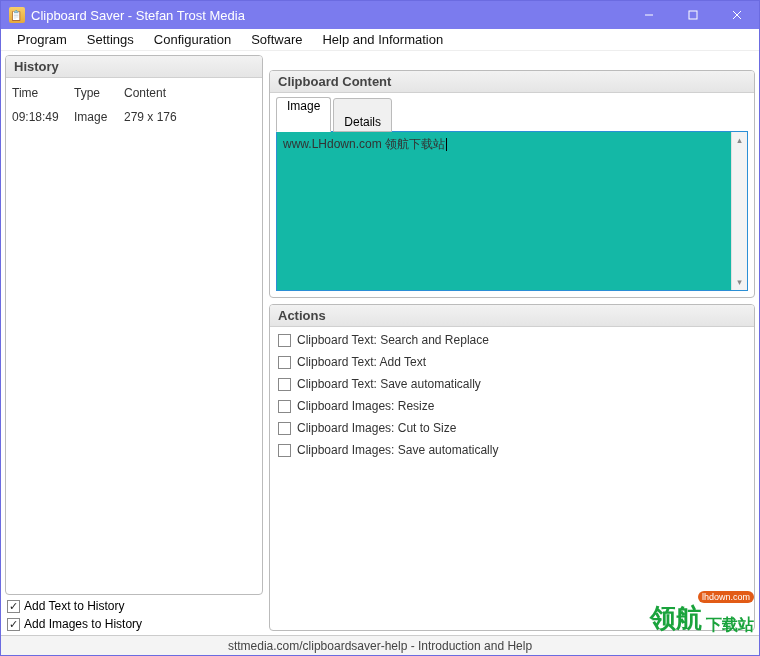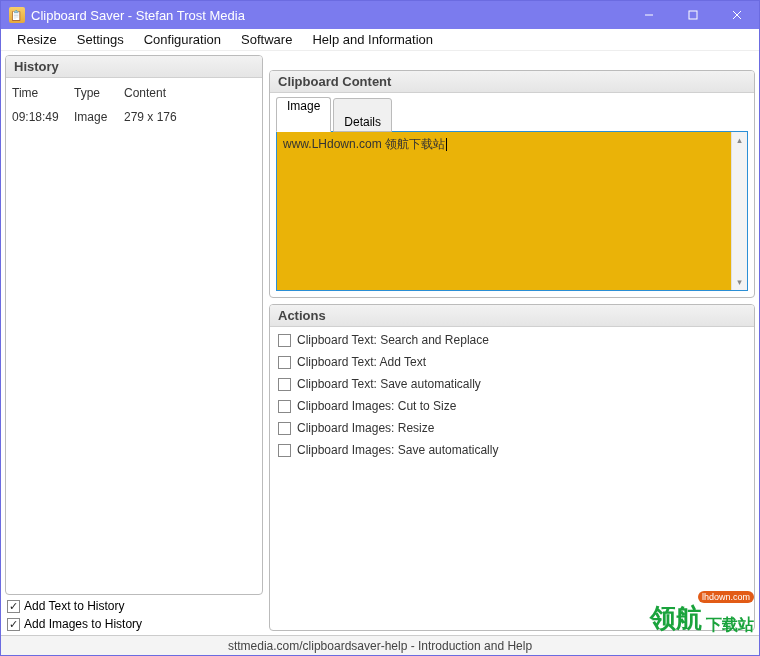--- a/index.html
+++ b/index.html
@@ -157,21 +157,21 @@
     margin-top: 1px;
     padding-top: 16px;
   }
   .textarea-wrap {
     flex: 1;
     border: 1px solid #2b8fd6;
     position: relative;
     padding: 4px 12px 4px 6px;
     font-size: 12px;
     color: #333;
-    background: #eab308;
+    background: #14b8a6;
     overflow: hidden;
   }
   .textarea-wrap .scrollbar {
     position: absolute;
     right: 0; top: 0; bottom: 0;
     width: 16px;
     background: #f3f3f3;
     border-left: 1px solid #e0e0e0;
   }
   .textarea-wrap .scrollbar .arrow {
@@ -258,21 +258,21 @@
   </div>
   <div class="winbtn">
     <svg width="10" height="10">
         <line x1="1" y1="1" x2="9" y2="9"></line>
         <line x1="9" y1="1" x2="1" y2="9"></line>
       </svg>
   </div>
 </div>
 
 <div class="menubar">
-  <div class="menuitem">Resize</div>
+  <div class="menuitem">Program</div>
   <div class="menuitem">Settings</div>
   <div class="menuitem">Configuration</div>
   <div class="menuitem">Software</div>
   <div class="menuitem">Help and Information</div>
 </div>
 
 <div class="main">
 
   <div class="leftcol">
     <div class="panel history-panel">
@@ -328,25 +328,25 @@
         <div class="action-row">
           <span class="chk"></span>
           <span>Clipboard Text: Add Text</span>
         </div>
         <div class="action-row">
           <span class="chk"></span>
           <span>Clipboard Text: Save automatically</span>
         </div>
         <div class="action-row">
           <span class="chk"></span>
+          <span>Clipboard Images: Resize</span>
+        </div>
+        <div class="action-row">
+          <span class="chk"></span>
           <span>Clipboard Images: Cut to Size</span>
-        </div>
-        <div class="action-row">
-          <span class="chk"></span>
-          <span>Clipboard Images: Resize</span>
         </div>
         <div class="action-row">
           <span class="chk"></span>
           <span>Clipboard Images: Save automatically</span>
         </div>
       </div>
     </div>
   </div>
 
 </div>

